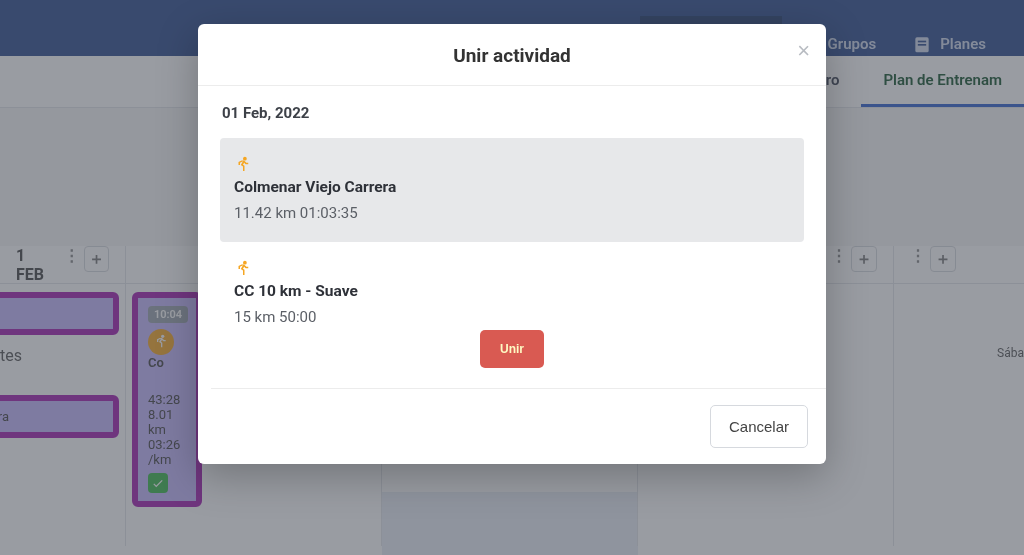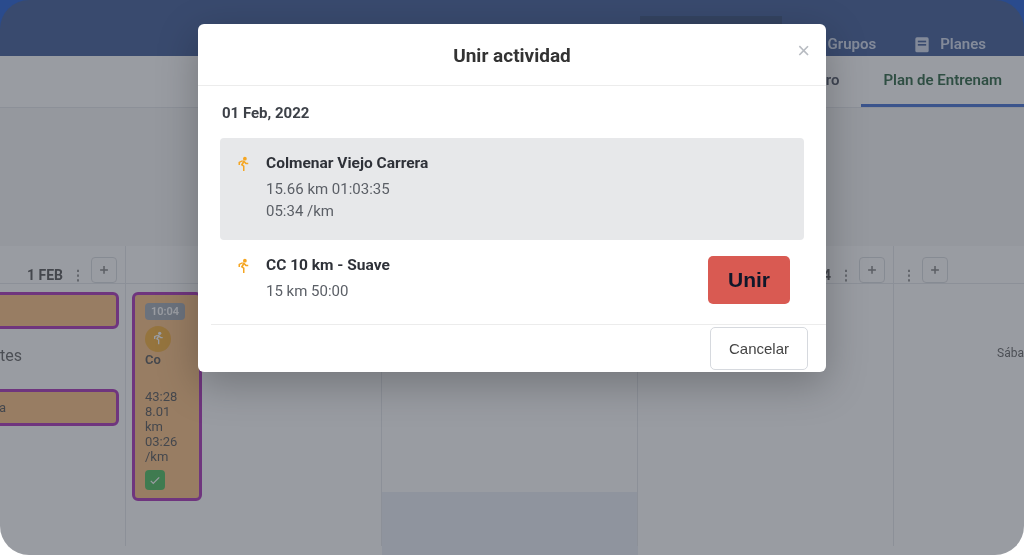--- a/index.html
+++ b/index.html
@@ -97,43 +97,43 @@
   .col.c0 { width: 126px; }
   .col.c1 { width: 256px; }
   .col.c2 { width: 256px; }
   .col.c3 { width: 256px; }
   .col.c4 { width: 130px; border-right:none; }
 
   .day-head {
     height: 38px;
     border-bottom: 1px solid #e2e4e8;
     display: flex;
-    align-items: flex-end;
-    padding: 0 8px;
-    font-size: 14px;
+    align-items: flex-start;
+    padding: 0 16px;
+    font-size: 16px;
     font-weight:700;
     color: #444;
   }
   .day-head .num { margin-left:auto; margin-right:8px; }
   .day-head .add {
     width: 26px;
     height: 26px;
     border: 1px solid #d6d9de;
     border-radius: 4px;
     display: flex;
     align-items: center;
     justify-content: center;
     color: #777;
     cursor: pointer;
   }
   .day-head .menu { color:#888; width:14px; text-align:center; cursor:pointer; margin-right:6px; }
 
   .card-workout {
-    background:#fdba74;
-    border:3px solid #a21caf;
+    background:#c4b5fd;
+    border:6px solid #a21caf;
     border-radius:6px;
     margin:8px 6px;
     padding:8px 10px;
     font-size:13px;
     color:#444;
     position:relative;
   }
   .card-workout.partial-left {
     margin-left:-60px;
   }
@@ -171,21 +171,20 @@
 
   
   .overlay {
     position: absolute;
     inset: 0;
     background: rgba(70,75,85,0.55);
     display: flex;
     align-items: flex-start;
     justify-content: center;
     padding-top: 24px;
-    border-radius: 29px;
   }
   .modal {
     width: 628px;
     background: #fff;
     border-radius: 6px;
     box-shadow: 0 12px 40px rgba(0,0,0,0.25);
     overflow: hidden;
   }
   .modal-header {
     position: relative;
@@ -214,20 +213,21 @@
   .modal-date {
     font-size: 15px;
     font-weight: 700;
     color: #3d4148;
     margin: 0 0 16px 2px;
   }
   .activity-item {
     display: flex;
     padding: 16px 14px;
     border-radius: 4px;
+    flex-direction: column;
   }
   .activity-item.selected { background: #e7e8ea; }
   .act-icon {
     width: 22px;
     margin-right: 10px;
     padding-top: 2px;
   }
   .act-icon svg { width: 18px; height: 18px; }
   .act-body { flex: 1; }
   .act-title {
@@ -236,32 +236,32 @@
     color: #2e3138;
     margin-bottom: 8px;
   }
   .act-line {
     font-size: 15px;
     color: #5b5f66;
     margin-bottom: 4px;
   }
   .btn-unir {
     background: #d95a52;
-    color: #0f172a;
+    color: #fef9c3;
     border: none;
     border-radius: 5px;
-    font-size: 21px;
+    font-size: 12px;
     font-weight: 600;
     padding: 12px 20px;
     cursor: pointer;
     align-self: center;
   }
   .modal-footer {
     border-top: 1px solid #ececec;
-    padding: 2px 18px;
+    padding: 16px 18px;
     display: flex;
     justify-content: flex-end;
     margin-left: 13px;
   }
   .btn-cancel {
     background: #fff;
     border: 1px solid #d6d9de;
     border-radius: 5px;
     padding: 12px 18px;
     font-size: 15px;
@@ -408,22 +408,21 @@
       <div class="modal-date">01 Feb, 2022</div>
 
       <div class="activity-item selected">
         <div class="act-icon">
           <svg viewBox="0 0 24 24" fill="#f5a623">
               <use href="#runner-path"></use>
             </svg>
         </div>
         <div class="act-body">
           <div class="act-title">Colmenar Viejo Carrera</div>
-          <div class="act-line">15.66 km 01:03:35</div>
-          <div class="act-line">05:34 /km</div>
+          <div class="act-line">11.42 km 01:03:35</div>
         </div>
       </div>
 
       <div class="activity-item">
         <div class="act-icon">
           <svg viewBox="0 0 24 24" fill="#f5a623">
               <use href="#runner-path"></use>
             </svg>
         </div>
         <div class="act-body">

